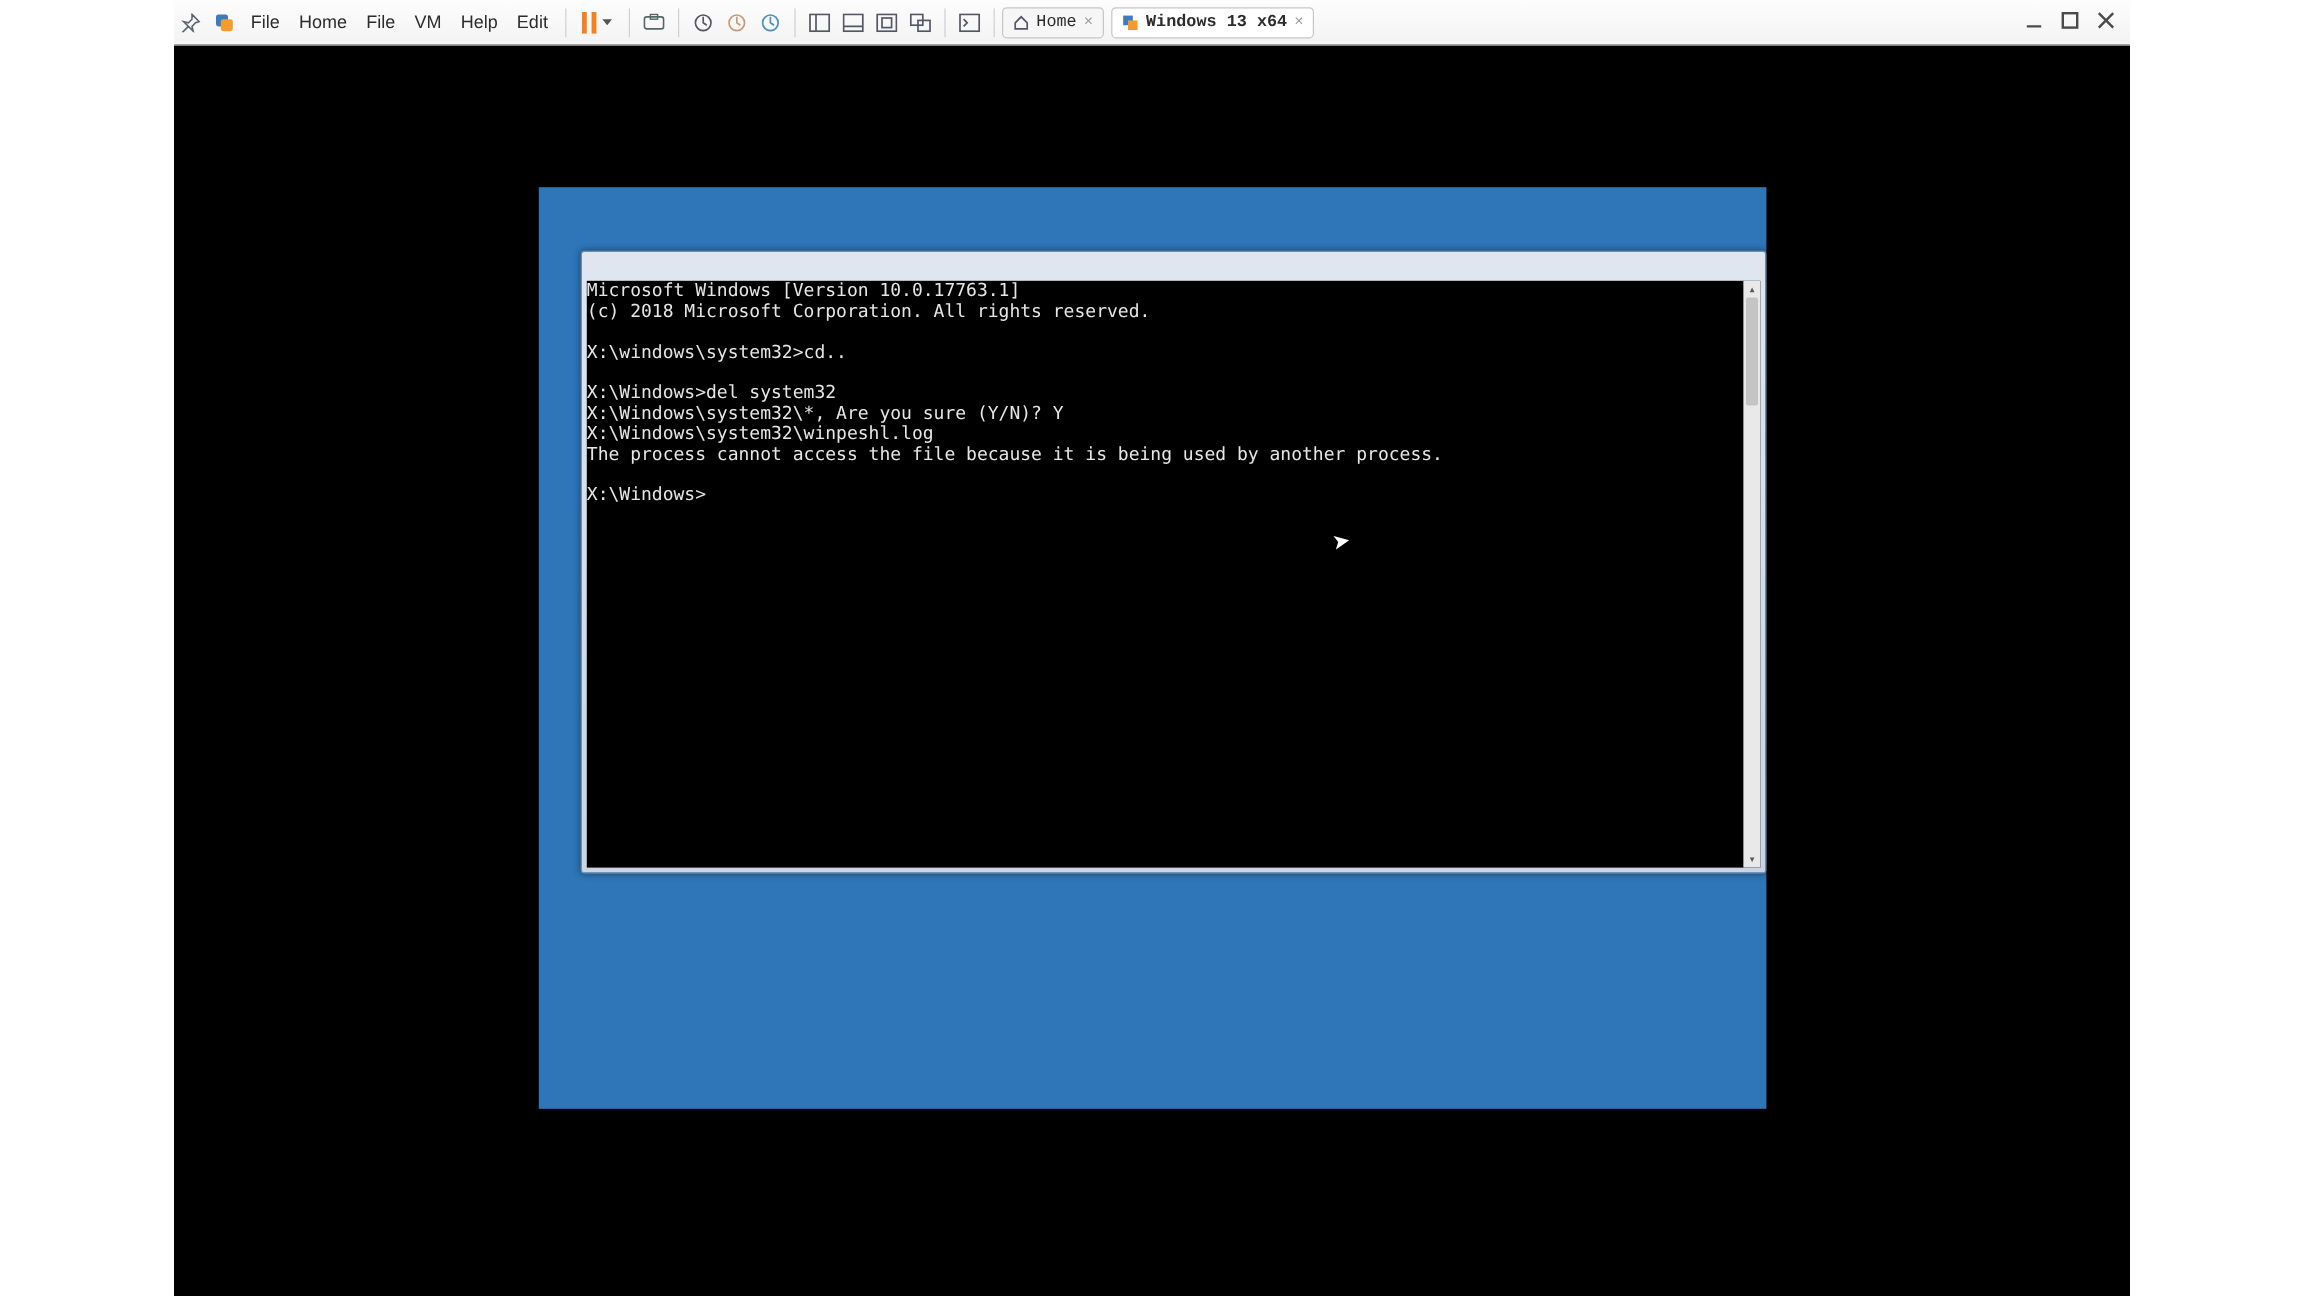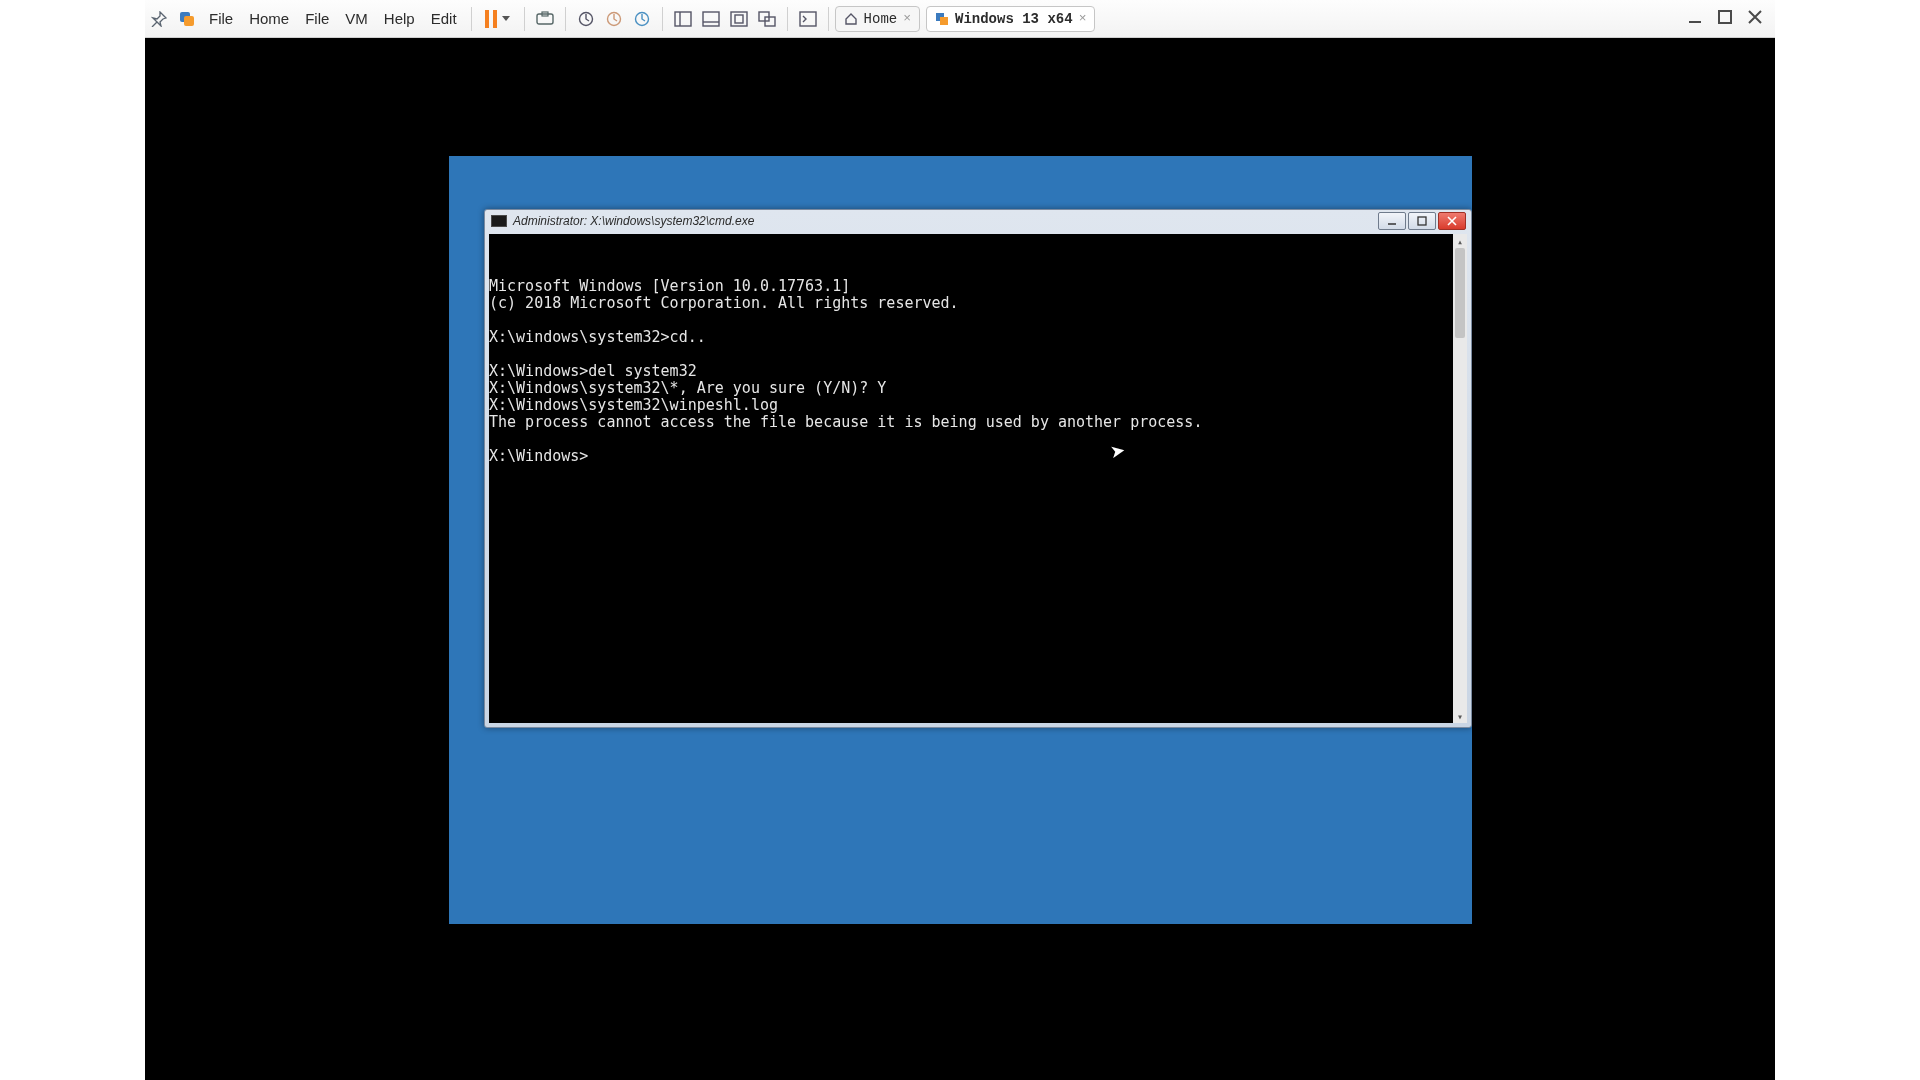--- a/index.html
+++ b/index.html
@@ -60,21 +60,21 @@
   .cmd-client {
     position:absolute; left:4px; right:4px; top:24px; bottom:4px;
     background:#000; color:#e6e6e6;
     font-family: Consolas, "Lucida Console", monospace; font-size:15px; line-height:17px;
     white-space: pre; overflow:hidden;
   }
   .cmd-client .scroll { position:absolute; right:0; top:0; bottom:0; width:14px; background:#e9e9e9;}
   .cmd-client .scroll .arrow { height:14px; background:#e9e9e9; color:#5a5a5a; font-size:10px; display:flex;align-items:center;justify-content:center;}
   .cmd-client .scroll .track { position:absolute; top:14px; bottom:14px; left:0; right:0; background:#e9e9e9;}
   .cmd-client .scroll .thumb { position:absolute; left:2px; right:2px; top:0; height:90px; background:#c4c4c4; border-radius:2px;}
-  .cmd-text { position:absolute; left:0; top:0; right:14px; padding:0;margin-top:44px; }
+  .cmd-text { position:absolute; left:0; top:0; right:14px; padding:0; }
 
   
   .fake-cursor { position:absolute; left:1110px; top:440px; color:#fff; font-size:18px; transform:rotate(-10deg); pointer-events:none;}
 </style>
 </head>
 <body>
 
 <div class="root">
   <div class="letterbox"></div>
 
@@ -213,42 +213,20 @@
           </svg></div>
       <div><svg width="20" height="20">
             <path d="M4 4l12 12M16 4L4 16" stroke="#4a4a4a" stroke-width="2"></path>
           </svg></div>
     </div>
   </div>
 
   <div class="vm-desktop"></div>
 
   <div class="cmd-window">
-    <div class="cmd-titlebar">
-      <div class="cmd-appicon"></div>
-      <span class="ttl">Administrator: X:\windows\system32\cmd.exe</span>
-      <div class="spacer"></div>
-      <div class="winbtns">
-        <div class="winbtn">
-            <svg width="10" height="10">
-              <line x1="1" y1="8" x2="9" y2="8" stroke="#333" stroke-width="1.5"></line>
-            </svg>
-          </div>
-        <div class="winbtn">
-            <svg width="10" height="10">
-              <rect x="1" y="1" width="8" height="8" fill="none" stroke="#333" stroke-width="1.3"></rect>
-            </svg>
-          </div>
-        <div class="winbtn close">
-            <svg width="10" height="10">
-              <path d="M1 1l8 8M9 1L1 9" stroke="#fff" stroke-width="1.6"></path>
-            </svg>
-          </div>
-      </div>
-    </div>
     <div class="cmd-client">
       <div class="cmd-text" id="cmd-text">Microsoft Windows [Version 10.0.17763.1]
 (c) 2018 Microsoft Corporation. All rights reserved.
 
 X:\windows\system32&gt;cd..
 
 X:\Windows&gt;del system32
 X:\Windows\system32\*, Are you sure (Y/N)? Y
 X:\Windows\system32\winpeshl.log
 The process cannot access the file because it is being used by another process.

